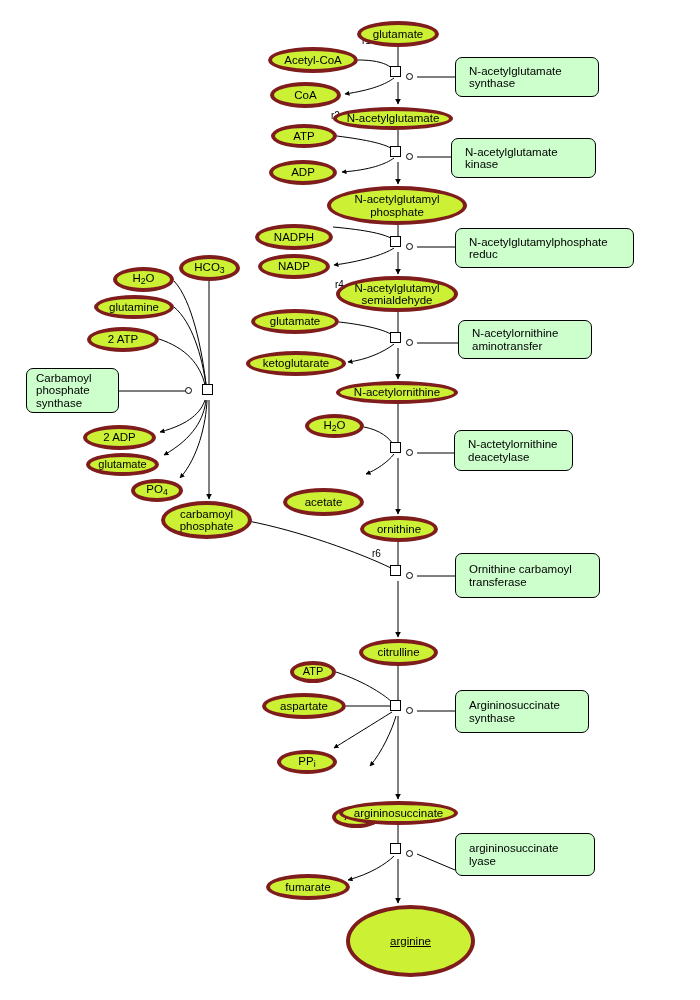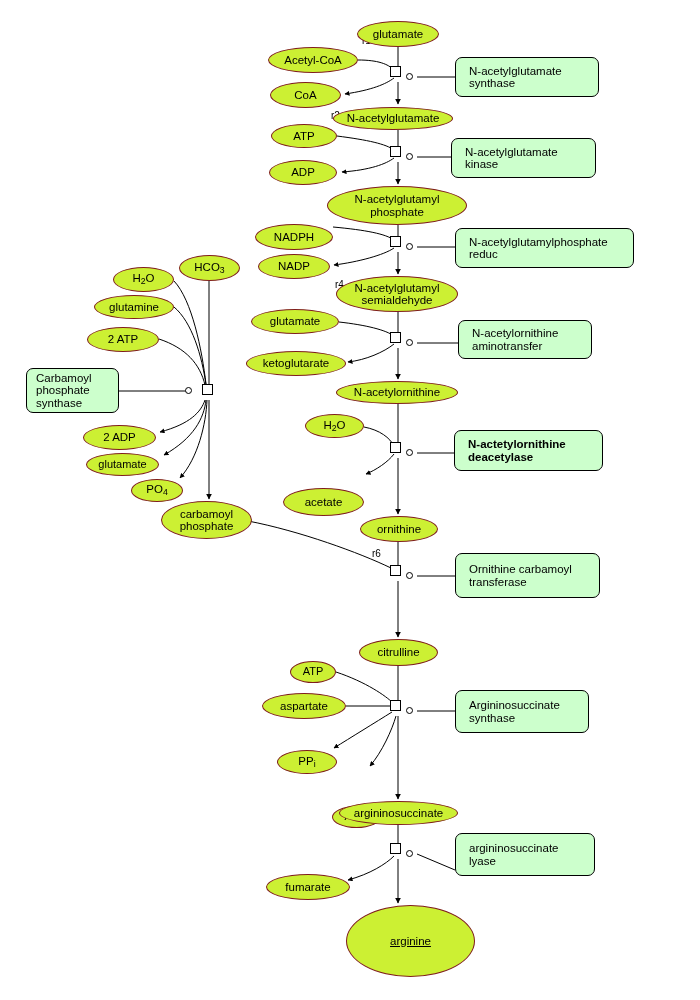--- a/index.html
+++ b/index.html
@@ -32,21 +32,21 @@
     position: absolute;
     box-sizing: border-box;
     display: flex;
     align-items: center;
     justify-content: center;
     text-align: center;
     line-height: 1.08;
     color: #000000;
   }
   .metabolite {
-    border: 1px solid #7f1d1d;
+    border: 4px solid #7f1d1d;
     border-radius: 50%;
     background: #ccf033;
     font-size: 11.5px;
   }
   .enzyme {
     border: 1px solid #000000;
     border-radius: 7px;
     background: #ccffcc;
     font-size: 11.5px;
     justify-content: flex-start;
@@ -345,21 +345,21 @@
     </div>
   </div>
 
   <div class="node enzyme" style="left:458px;top:320px;width:134px;height:39px;">
     <div>
       <span>N-acetylornithine</span>
       <span>aminotransfer</span>
     </div>
   </div>
 
-  <div class="node enzyme" style="left:454px;top:430px;width:149px;height:41px;font-weight:bold;">
+  <div class="node enzyme" style="left:454px;top:430px;width:119px;height:41px;">
     <div>
       <span>N-actetylornithine</span>
       <span>deacetylase</span>
     </div>
   </div>
 
   <div class="node enzyme" style="left:455px;top:553px;width:145px;height:45px;">
     <div>
       <span>Ornithine carbamoyl</span>
       <span>transferase</span>

